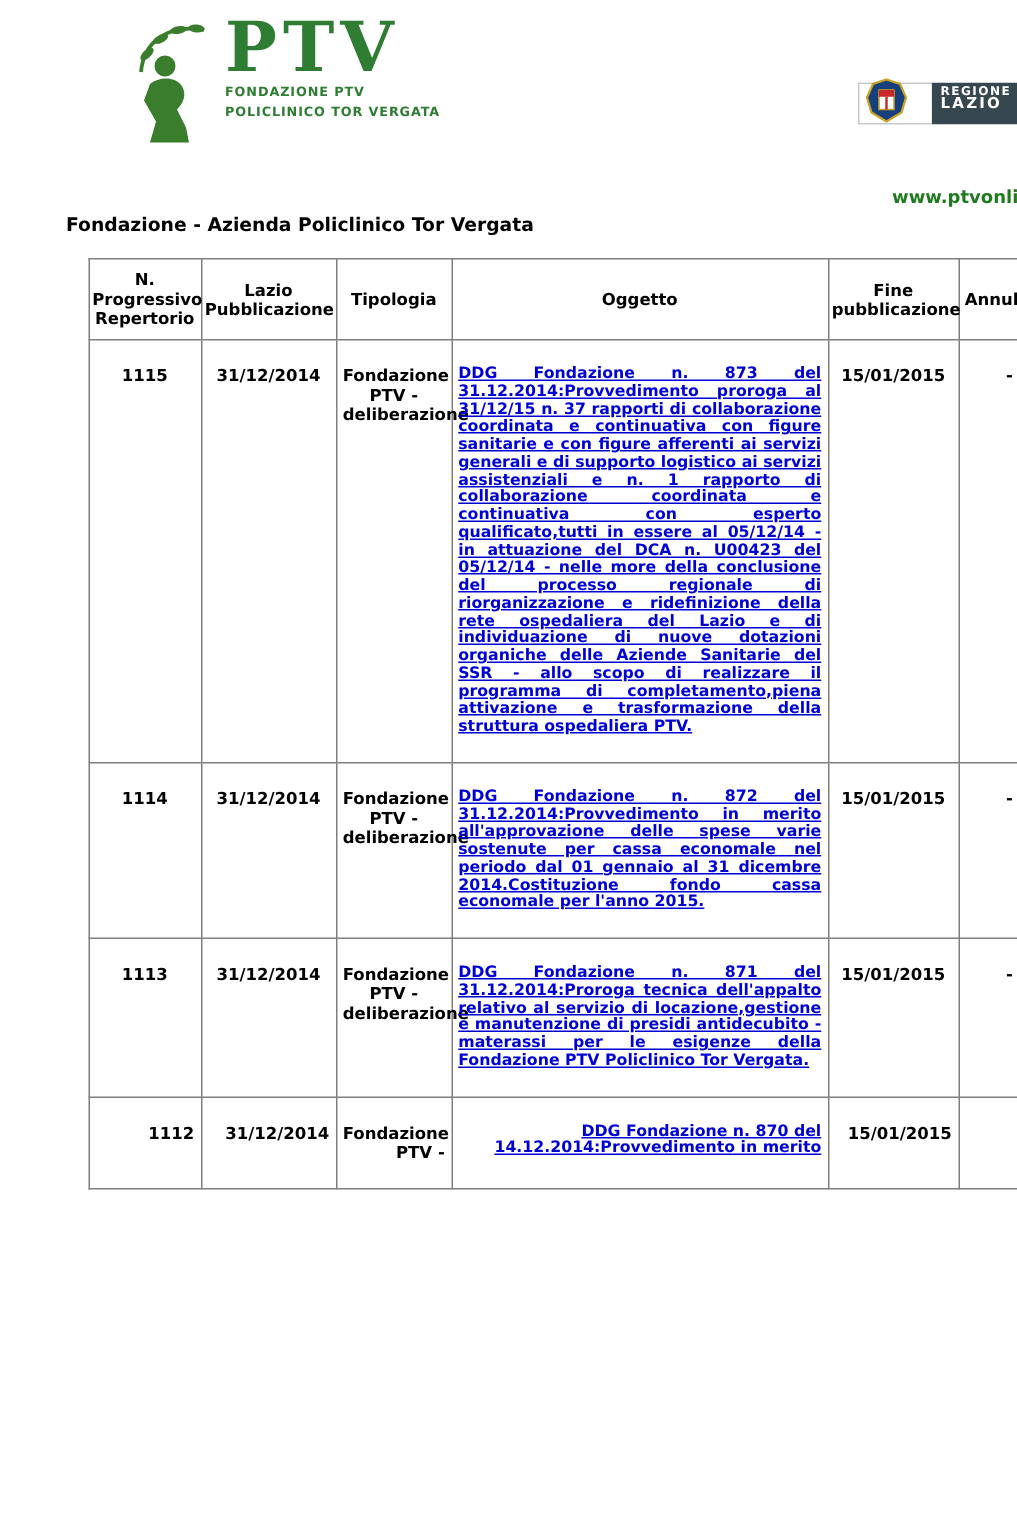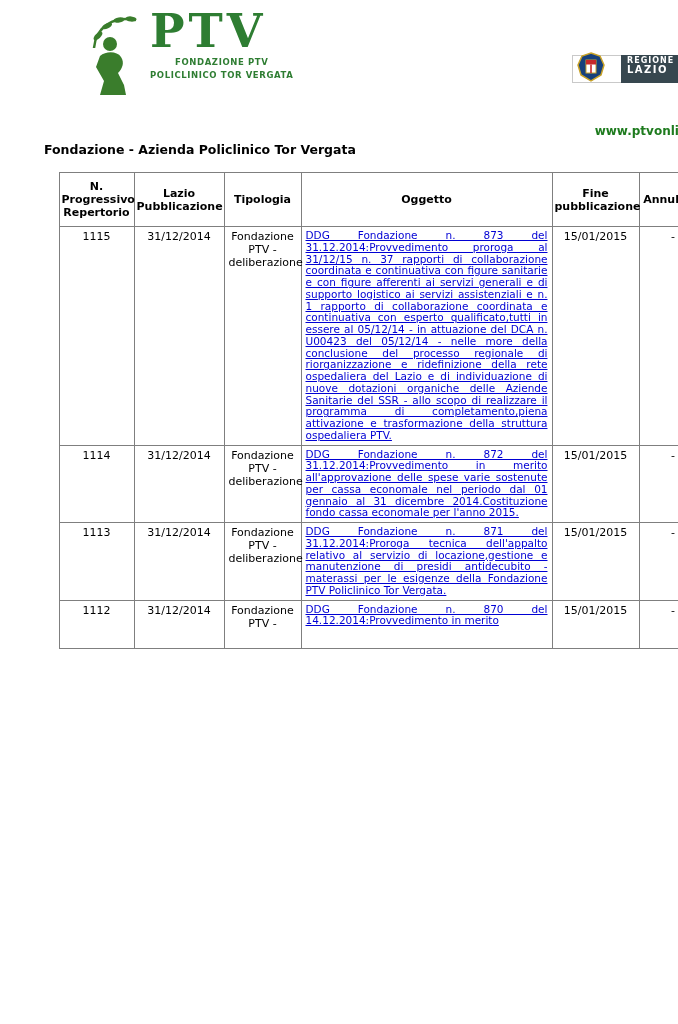--- a/index.html
+++ b/index.html
@@ -13,21 +13,21 @@
 
   
   .header-bar { display: flex; justify-content: space-between; align-items: flex-start; padding: 10px 12px 0 36px; }
   .ptv-logo { display: flex; align-items: flex-start; gap: 8px; }
   .ptv-textcol { display: flex; flex-direction: column; }
   .ptv-letters {
     font-family: "DejaVu Serif", "Liberation Serif", serif;
     font-size: 46px; line-height: 0.95; font-weight: 600;
     color: #2e7d32; letter-spacing: 4px;
   }
-  .ptv-sub { font-size: 8.5px; font-weight: bold; color: #2e7d32; letter-spacing: 0.6px; margin-top: 3px; text-align: center; }
+  .ptv-sub { font-size: 8.5px; font-weight: bold; color: #2e7d32; letter-spacing: 0.6px; margin-top: 3px; }
 
   .region-logo {
     margin-top: 45px; margin-right: 2px;
     border: 1px solid #c9c9c9; background: #fff;
     display: flex; align-items: center; gap: 16px; padding: 3px 4px;
     height: 28px;
   }
   .region-bar {
     background: #37474f; color: #fff; height: 28px; width: 82px;
     padding: 2px 6px; line-height: 1.05;
@@ -43,25 +43,25 @@
   .title { text-align: center; color: #1e7b1e; font-size: 19px; font-weight: bold; margin-top: 3px; }
   .subtitle { text-align: left; font-size: 12.5px; font-weight: bold; margin-top: 4px; }
   .year { text-align: center; font-size: 12.5px; font-weight: bold; margin-top: 2px; }
 
   
   table { border-collapse: collapse; table-layout: fixed; width: 648px; margin: 15px auto 0; font-size: 11px; }
   col.c1 { width: 75px; } col.c2 { width: 90px; } col.c3 { width: 77px; }
   col.c4 { width: 251px; } col.c5 { width: 87px; } col.c6 { width: 68px; }
   th, td { border: 1px solid #7f7f7f; }
   th { font-weight: bold; text-align: center; vertical-align: middle; padding: 7px 2px; height: 38px; font-size: 11px; }
-  td { vertical-align: top; padding: 3px 4px; }
+  td { vertical-align: top; padding: 17px 4px; font-weight: bold; }
   td.col-n, td.col-inizio, td.col-tipologia, td.col-fine, td.col-annullata { text-align: center; }
   td.col-oggetto { text-align: justify; font-size: 10.5px; line-height: 1.12; }
   td.col-oggetto a { color: #0000d4; text-decoration: underline; cursor: pointer; }
-  tbody tr:last-child td { height: 48px; }
+  tbody tr:last-child td { height: 48px; text-align: right; }
 </style>
 </head>
 <body>
 
 <div class="page">
 
   <div class="header-bar">
 
     <div class="ptv-logo">
       <span>

